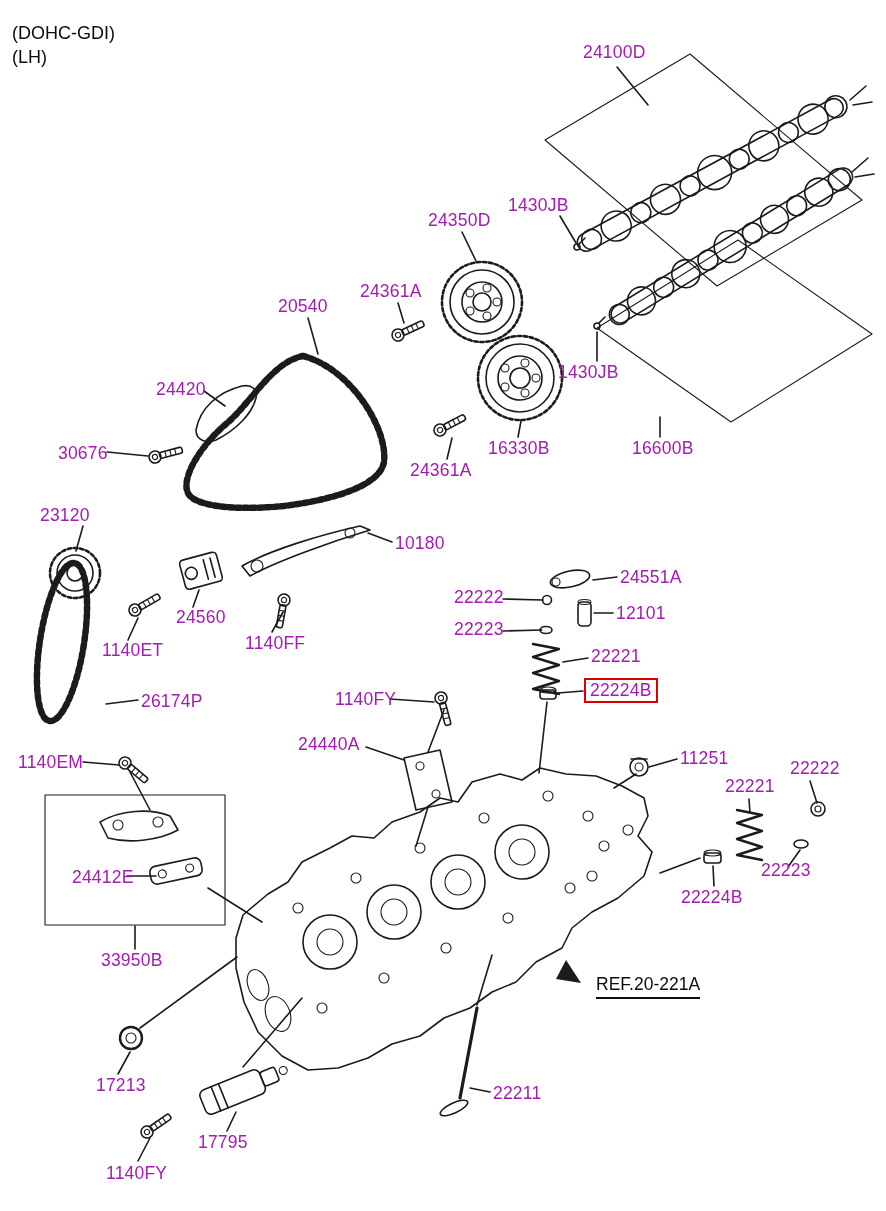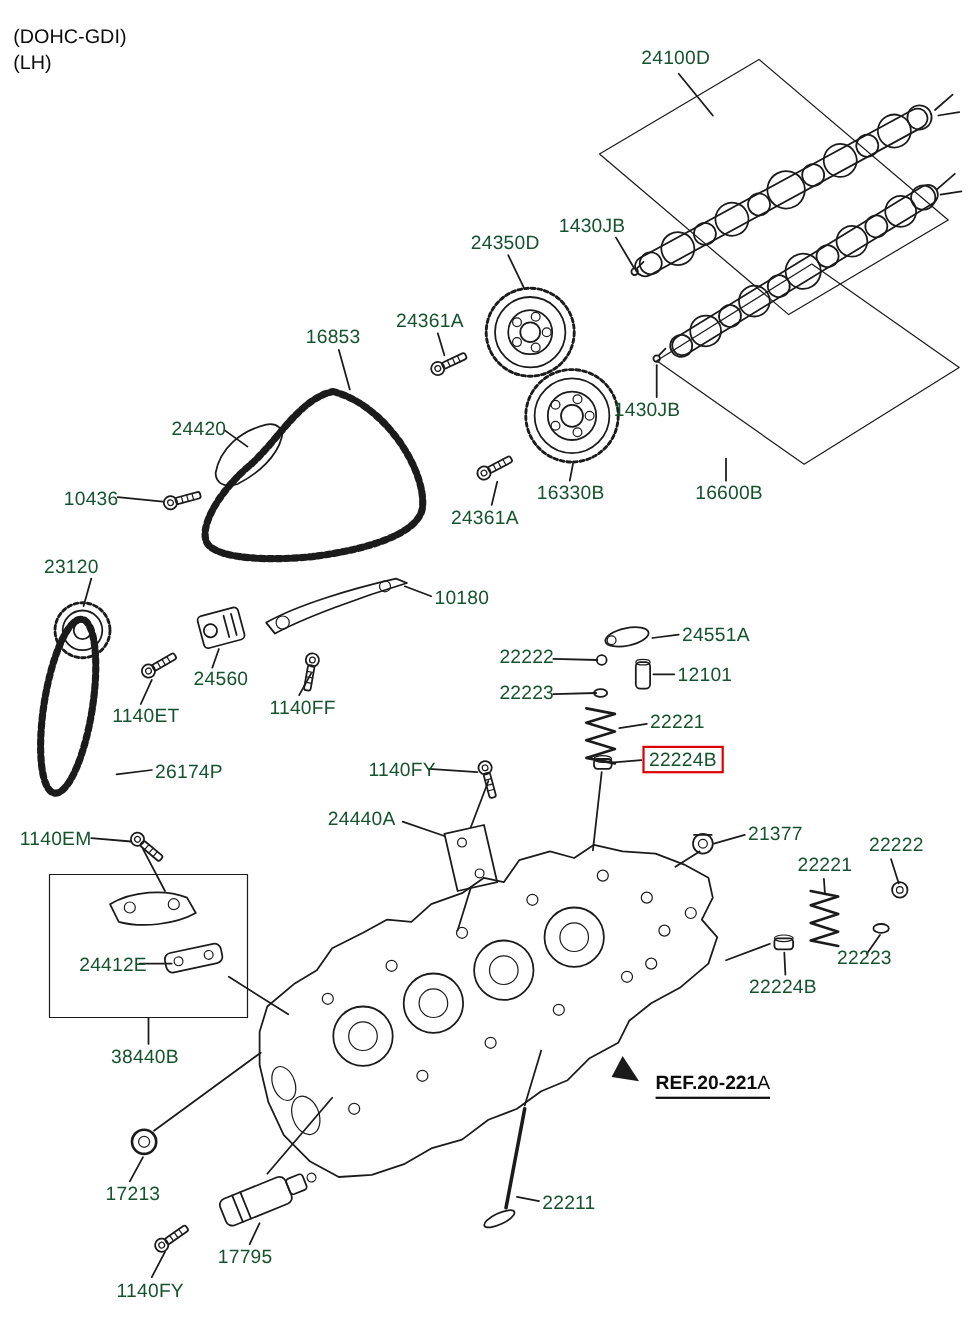--- a/index.html
+++ b/index.html
@@ -12,32 +12,32 @@
   svg.art { position:absolute; left:0; top:0; }
   .art * { stroke:#1b1b1b; fill:none; stroke-width:1.6; stroke-linecap:round; stroke-linejoin:round; }
   .art .thin  { stroke-width:1.1; }
   .art .w25   { stroke-width:2.4; }
   .art .thick { stroke-width:3.2; }
   .art .chain { stroke-width:6.5; stroke-dasharray:4 3.5; }
   .art .teeth { stroke-dasharray:3.5 2.6; stroke-width:2.6; }
   .art .solid { fill:#1b1b1b; stroke:none; }
   .lbl {
     position:absolute; font-size:17.5px; line-height:1.1; white-space:nowrap;
-    letter-spacing:.2px; color:#14532d;
+    letter-spacing:.2px; color:#a21caf;
   }
   .hdr { position:absolute; font-size:18px; line-height:1.25; }
   .lbl.sel {
     border:2px solid var(--highlight,#dd0000);
     padding:1px 4px;
   }
   .ref {
     position:absolute; font-size:17.5px; white-space:nowrap;
     border-bottom:2px solid #0c0c0c; padding-bottom:2px;
   }
-  .ref .b { font-weight:bold; }
+  .ref .b { font-weight:normal; }
 </style>
 </head>
 <body>
 
 <div class="stage">
 
 <svg class="art" width="886" height="1211" viewBox="0 0 886 1211">
 
   <g>
     <polygon class="thin" points="545,130 690,44 862,190 717,276"></polygon>
@@ -304,49 +304,49 @@
   </g>
 </svg>
 
 <div class="hdr" style="left:12px;top:12px">(DOHC-GDI)</div>
 <div class="hdr" style="left:12px;top:36px">(LH)</div>
 
 <div class="lbl" style="left:583px;top:33px">24100D</div>
 <div class="lbl" style="left:508px;top:186px">1430JB</div>
 <div class="lbl" style="left:428px;top:201px">24350D</div>
 <div class="lbl" style="left:360px;top:272px">24361A</div>
-<div class="lbl" style="left:278px;top:287px">16853</div>
+<div class="lbl" style="left:278px;top:287px">20540</div>
 <div class="lbl" style="left:156px;top:370px">24420</div>
-<div class="lbl" style="left:58px;top:434px">10436</div>
+<div class="lbl" style="left:58px;top:434px">30676</div>
 <div class="lbl" style="left:558px;top:353px">1430JB</div>
 <div class="lbl" style="left:488px;top:429px">16330B</div>
 <div class="lbl" style="left:410px;top:451px">24361A</div>
 <div class="lbl" style="left:632px;top:429px">16600B</div>
 <div class="lbl" style="left:40px;top:496px">23120</div>
 <div class="lbl" style="left:395px;top:524px">10180</div>
 <div class="lbl" style="left:620px;top:558px">24551A</div>
 <div class="lbl" style="left:454px;top:578px">22222</div>
 <div class="lbl" style="left:616px;top:594px">12101</div>
 <div class="lbl" style="left:454px;top:610px">22223</div>
 <div class="lbl" style="left:591px;top:637px">22221</div>
 <div class="lbl sel" style="left:584px;top:668px">22224B</div>
 <div class="lbl" style="left:176px;top:598px">24560</div>
 <div class="lbl" style="left:102px;top:631px">1140ET</div>
 <div class="lbl" style="left:245px;top:624px">1140FF</div>
 <div class="lbl" style="left:141px;top:682px">26174P</div>
 <div class="lbl" style="left:335px;top:680px">1140FY</div>
 <div class="lbl" style="left:298px;top:725px">24440A</div>
 <div class="lbl" style="left:18px;top:743px">1140EM</div>
-<div class="lbl" style="left:680px;top:739px">21377</div>
+<div class="lbl" style="left:680px;top:739px">11251</div>
 <div class="lbl" style="left:725px;top:767px">22221</div>
 <div class="lbl" style="left:790px;top:749px">22222</div>
 <div class="lbl" style="left:761px;top:851px">22223</div>
 <div class="lbl" style="left:72px;top:858px">24412E</div>
 <div class="lbl" style="left:681px;top:878px">22224B</div>
-<div class="lbl" style="left:101px;top:941px">38440B</div>
+<div class="lbl" style="left:101px;top:941px">33950B</div>
 <div class="lbl" style="left:96px;top:1066px">17213</div>
 <div class="lbl" style="left:493px;top:1074px">22211</div>
 <div class="lbl" style="left:198px;top:1123px">17795</div>
 <div class="lbl" style="left:106px;top:1154px">1140FY</div>
 
 <div class="ref" style="left:596px;top:964px"><span class="b">REF.20-221</span><span>A</span></div>
 
 </div>
 
 </body></html>

